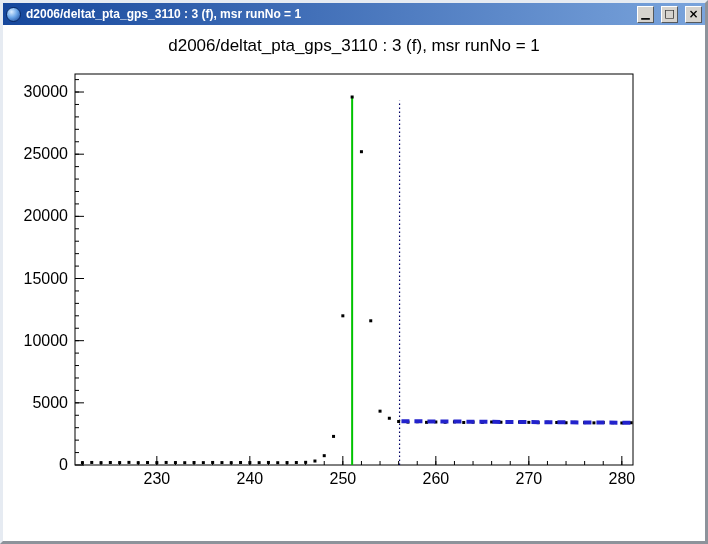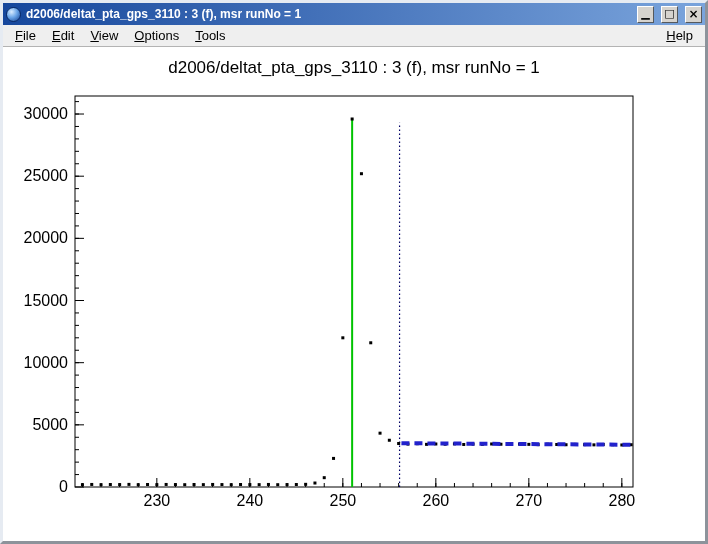--- a/index.html
+++ b/index.html
@@ -61,32 +61,20 @@
 <div class="window">
 
   <div class="titlebar">
     <div class="app-icon"></div>
     <div class="titlebar-title">d2006/deltat_pta_gps_3110 : 3 (f), msr runNo = 1</div>
     <div class="tb-btn">▁</div>
     <div class="tb-btn">□</div>
     <div class="tb-btn tb-close">×</div>
   </div>
 
-  <div class="menubar">
-    <div class="menubar-left" style="display:flex;">
-        <span class="menu-item"><u>F</u>ile</span>
-        <span class="menu-item"><u>E</u>dit</span>
-        <span class="menu-item"><u>V</u>iew</span>
-        <span class="menu-item"><u>O</u>ptions</span>
-        <span class="menu-item"><u>T</u>ools</span>
-      </div>
-    <div class="menubar-right" style="display:flex;">
-        <span class="menu-item"><u>H</u>elp</span>
-      </div>
-  </div>
 
   <div class="canvas">
     <div class="plot-title">d2006/deltat_pta_gps_3110 : 3 (f), msr runNo = 1</div>
     <svg class="plot" width="702" height="494">
         <rect x="72" y="49" width="558" height="391" fill="none" stroke="#000" stroke-width="1"></rect>
         <g>
           <line x1="79.44000000000011" y1="440" x2="79.44000000000011" y2="436" stroke="#000"></line>
           <line x1="98.0400000000001" y1="440" x2="98.0400000000001" y2="436" stroke="#000"></line>
           <line x1="116.6400000000001" y1="440" x2="116.6400000000001" y2="436" stroke="#000"></line>
           <line x1="135.24000000000012" y1="440" x2="135.24000000000012" y2="436" stroke="#000"></line>

